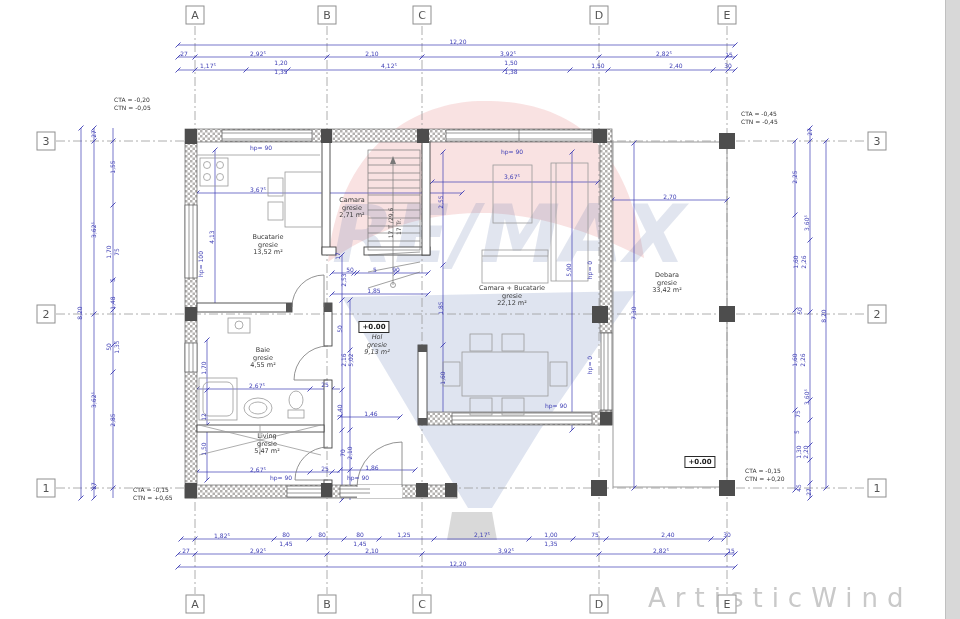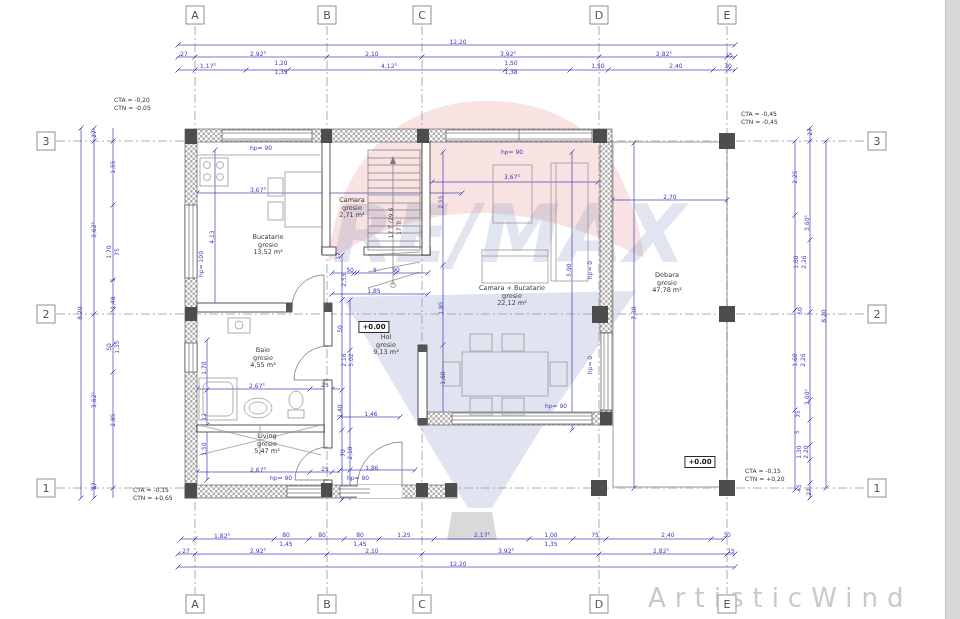--- a/index.html
+++ b/index.html
@@ -295,39 +295,39 @@
       <div class="room" style="left: 352px; top: 208px;">
         <div>Camara</div>
         <div>gresie</div>
         <div>2,71 m²</div>
       </div>
       <div class="room" style="left: 512px; top: 296px;">
         <div>Camara + Bucatarie</div>
         <div>gresie</div>
         <div>22,12 m²</div>
       </div>
-      <div class="room" style="left: 386px; top: 345px;">
+      <div class="room" style="left: 377px; top: 345px; font-style: italic;">
         <div>Hol</div>
         <div>gresie</div>
         <div>9,13 m²</div>
       </div>
       <div class="room" style="left: 263px; top: 358px;">
         <div>Baie</div>
         <div>gresie</div>
         <div>4,55 m²</div>
       </div>
       <div class="room" style="left: 267px; top: 444px;">
         <div>Living</div>
         <div>gresie</div>
         <div>5,47 m²</div>
       </div>
       <div class="room" style="left: 667px; top: 283px;">
         <div>Debara</div>
         <div>gresie</div>
-        <div>47,78 m²</div>
+        <div>33,42 m²</div>
       </div>
       <div class="level" style="left: 374px; top: 327px;">+0.00</div>
       <div class="level" style="left: 700px; top: 462px;">+0.00</div>
       <div class="elev" style="left: 114px; top: 96px;">
         <div>CTA = -0,20</div>
         <div>CTN = -0,05</div>
       </div>
       <div class="elev" style="left: 741px; top: 110px;">
         <div>CTA = -0,45</div>
         <div>CTN = -0,45</div>

